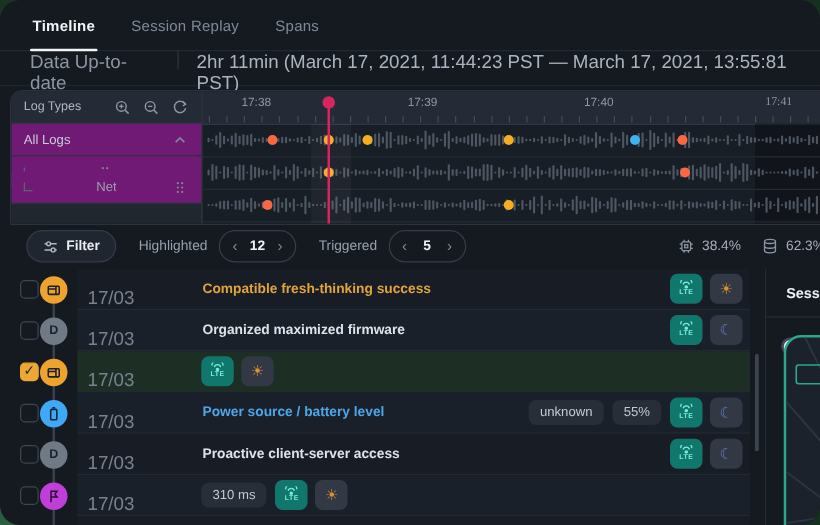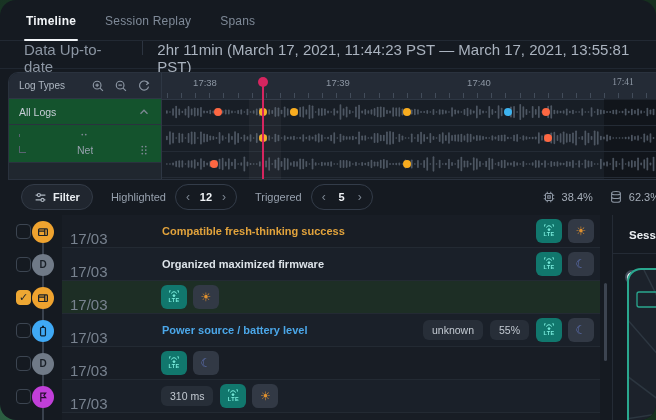--- a/index.html
+++ b/index.html
@@ -21,21 +21,21 @@
   .infobar{position:absolute;left:0;top:41px;right:0;height:27px;border-bottom:1px solid #202731;display:flex;padding-left:24px;font-size:15px;color:#8c96a3;}
   .infobar .vdiv{width:1px;height:14px;background:#2c3440;margin:0 14px;}
   .infobar .range{color:#aab3bf;}
 
   
   .tpanel{position:absolute;left:8px;top:72px;right:0;height:106px;background:#181e26;border:1px solid #2a323e;border-right:none;border-radius:10px 0 0 0;overflow:hidden;}
   .tp-side{position:absolute;left:0;top:0;width:152px;bottom:0;background:#20272f;border-right:1px solid #2e3744;}
   .tp-head{position:absolute;left:0;top:0;height:26px;width:152px;display:flex;align-items:center;padding:0 10px;box-sizing:border-box;background:#242b36;border-bottom:1px solid #2e3744;}
   .tp-head .lbl{font-size:10px;color:#aeb7c2;flex:1;}
   .tp-head .hicon{width:14px;height:14px;margin-left:9px;color:#8d97a4;cursor:pointer;}
-  .tp-row{position:absolute;left:0;width:152px;height:26px;display:flex;align-items:center;padding:0 10px;box-sizing:border-box;border-bottom:1px solid #2a323e;background:#14532d;gap:44px;}
+  .tp-row{position:absolute;left:0;width:152px;height:26px;display:flex;align-items:center;padding:0 10px;box-sizing:border-box;border-bottom:1px solid #2a323e;background:#701a75;gap:44px;}
   .tp-row .name{font-size:10.5px;color:#c6cdd6;flex:1;white-space:nowrap;overflow:hidden;}
   .tp-row.sub .name{color:#97a1ae;}
   .tp-row .corner{width:6px;height:6px;border-left:1px solid #5a6472;border-bottom:1px solid #5a6472;margin-right:7px;flex:none;}
   .tp-row .ctrl{width:14px;height:14px;color:#7e8894;flex:none;cursor:pointer;}
   .tp-scroll{position:absolute;left:144px;top:28px;width:4px;height:36px;border-radius:2px;background:#4a5463;}
 
   .tp-wave{position:absolute;left:152px;top:0;right:0;bottom:0;}
   .tp-axis{position:absolute;left:0;top:0;right:0;height:26px;background:#242b36;border-bottom:1px solid #2e3744;}
   .tp-axis .tlabel{position:absolute;top:4px;font-size:9.5px;color:#8d97a4;transform:translateX(-50%);}
   .tp-axis .tick{position:absolute;bottom:1px;width:1px;height:5px;background:#424c5a;}
@@ -846,20 +846,21 @@
             <span class="t">LTE</span>
           </span>
           <span class="mode moon">☾</span>
         </div>
       </div>
       <div class="lrow" style="top: 132px;">
         <span class="cbox"></span>
         <span class="circ" style="background: rgb(112, 122, 135);">D</span>
         <div class="block">
           <span class="ts">17/03 11:44:23.140</span>
+          <span class="msg" style="color: rgb(221, 227, 233);">Proactive client-server access</span>
           <span class="lte">
             <svg viewBox="0 0 12 7" fill="none" stroke="currentColor" stroke-width="1">
               <path d="M1.5 3 a4.5 4.5 0 0 1 9 0" transform="translate(0,-0.5)"></path>
               <path d="M3.5 4.2 a2.6 2.6 0 0 1 5 0" transform="translate(0,-0.6)"></path>
               <circle cx="6" cy="5.6" r="0.9" fill="currentColor"></circle>
             </svg>
             <span class="t">LTE</span>
           </span>
           <span class="mode moon">☾</span>
         </div>

